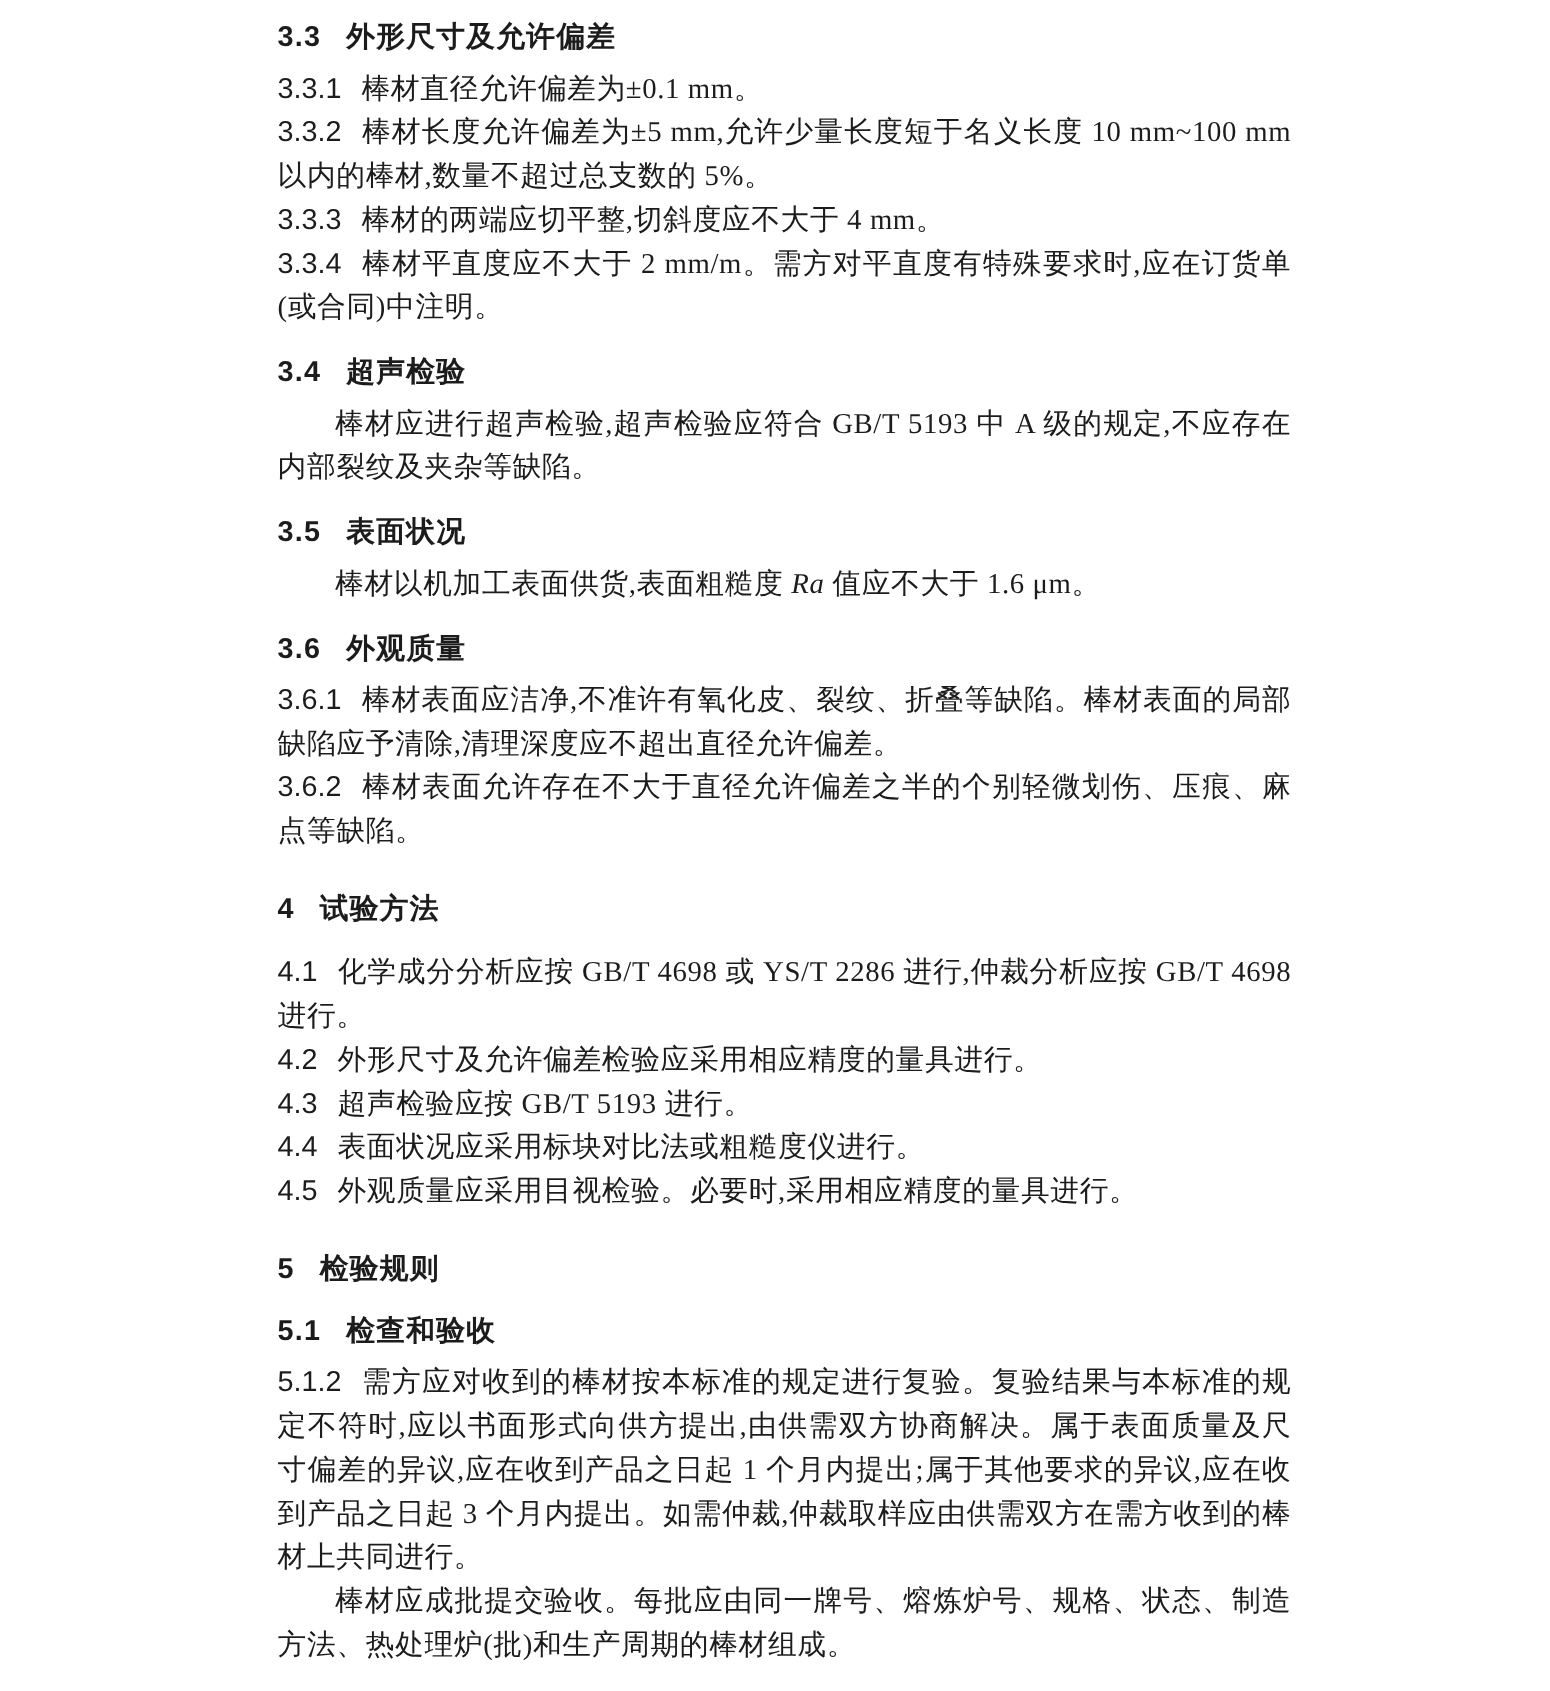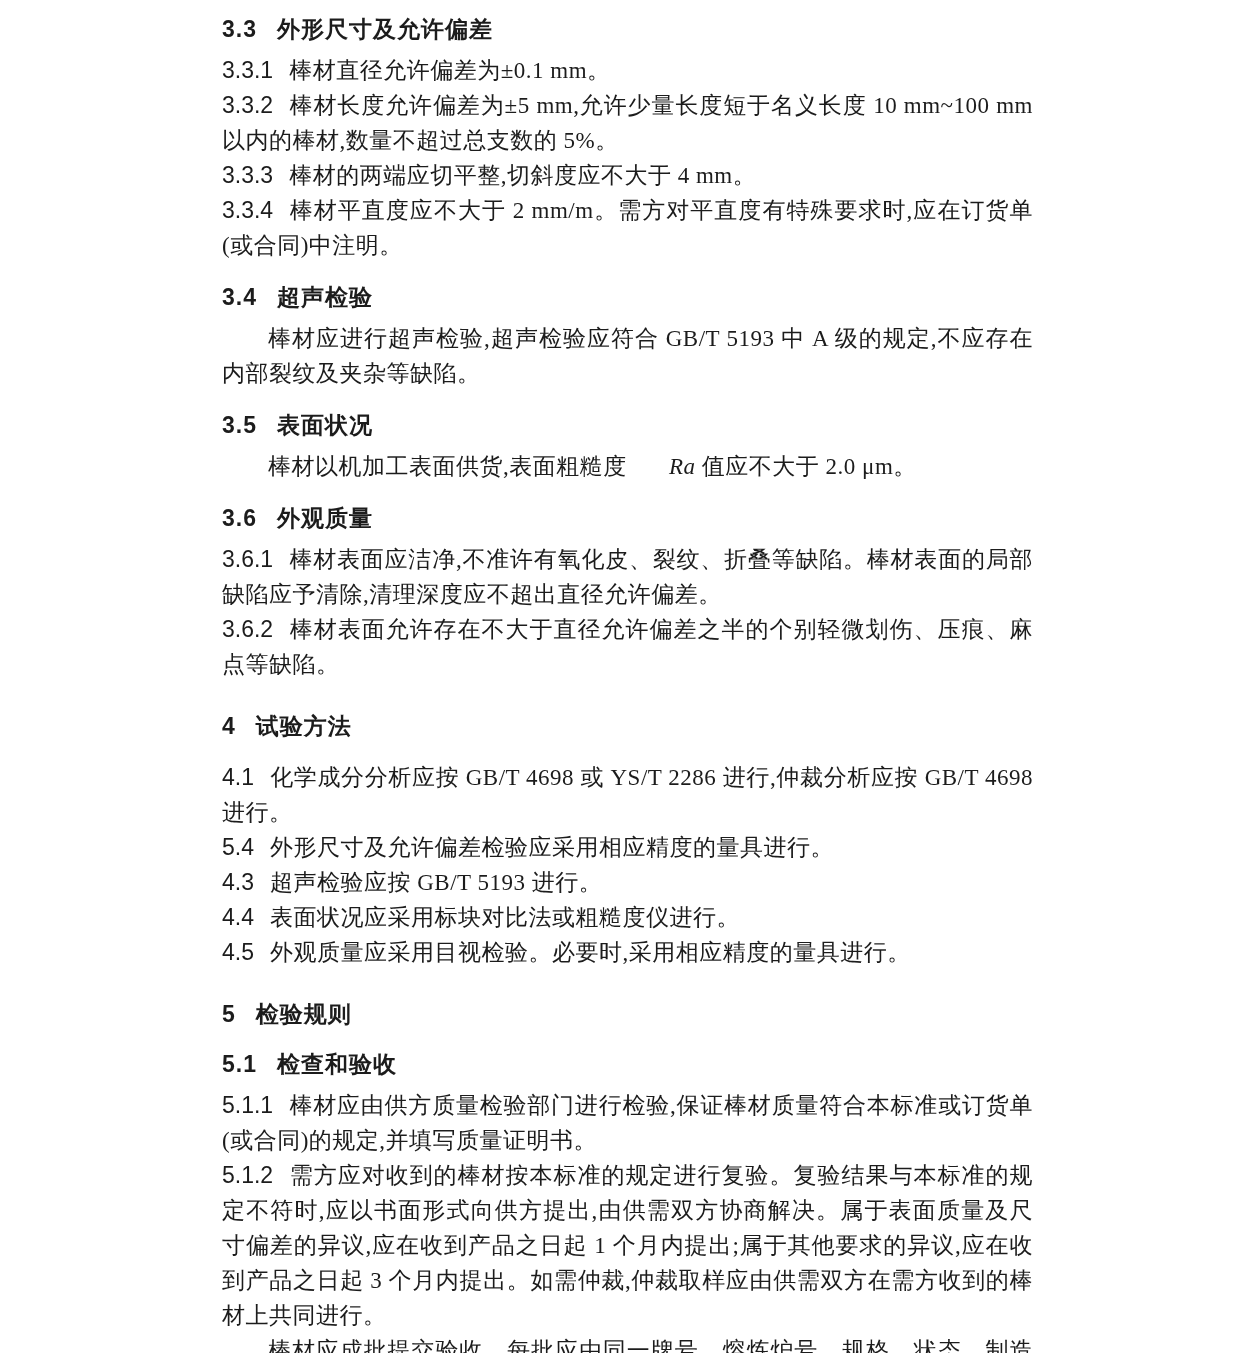--- a/index.html
+++ b/index.html
@@ -57,21 +57,20 @@
   .para {
     margin: 0;
     font-size: 23px;
     line-height: 35px;
     text-align: justify;
     text-indent: 2em;
     letter-spacing: 0.5px;
   }
   .ra-italic {
     font-family: "Liberation Serif", "DejaVu Serif", serif;
-    margin-left: 36px;
   }
 </style>
 </head>
 <body>
 
 <div class="page">
 
   <h3 class="h3">
     <span class="hnum">3.3</span><span>外形尺寸及允许偏差</span>
   </h3>
@@ -95,21 +94,21 @@
   <h3 class="h3">
     <span class="hnum">3.4</span><span>超声检验</span>
   </h3>
 
   <p class="para">棒材应进行超声检验,超声检验应符合 GB/T 5193 中 A 级的规定,不应存在内部裂纹及夹杂等缺陷。</p>
 
   <h3 class="h3">
     <span class="hnum">3.5</span><span>表面状况</span>
   </h3>
 
-  <p class="para"><span>棒材以机加工表面供货,表面粗糙度 </span><em class="ra-italic">Ra</em><span> 值应不大于 2.0 μm。</span></p>
+  <p class="para"><span>棒材以机加工表面供货,表面粗糙度 </span><em class="ra-italic">Ra</em><span> 值应不大于 1.6 μm。</span></p>
 
   <h3 class="h3">
     <span class="hnum">3.6</span><span>外观质量</span>
   </h3>
 
   <p class="clause">
     <span class="cnum">3.6.1</span><span>棒材表面应洁净,不准许有氧化皮、裂纹、折叠等缺陷。棒材表面的局部缺陷应予清除,清理深度应不超出直径允许偏差。</span>
   </p>
 
   <p class="clause">
@@ -118,21 +117,21 @@
 
   <h2 class="h2">
     <span class="hnum">4</span><span>试验方法</span>
   </h2>
 
   <p class="clause">
     <span class="cnum">4.1</span><span>化学成分分析应按 GB/T 4698 或 YS/T 2286 进行,仲裁分析应按 GB/T 4698 进行。</span>
   </p>
 
   <p class="clause">
-    <span class="cnum">5.4</span><span>外形尺寸及允许偏差检验应采用相应精度的量具进行。</span>
+    <span class="cnum">4.2</span><span>外形尺寸及允许偏差检验应采用相应精度的量具进行。</span>
   </p>
 
   <p class="clause">
     <span class="cnum">4.3</span><span>超声检验应按 GB/T 5193 进行。</span>
   </p>
 
   <p class="clause">
     <span class="cnum">4.4</span><span>表面状况应采用标块对比法或粗糙度仪进行。</span>
   </p>
 
@@ -141,23 +140,20 @@
   </p>
 
   <h2 class="h2">
     <span class="hnum">5</span><span>检验规则</span>
   </h2>
 
   <h3 class="h3">
     <span class="hnum">5.1</span><span>检查和验收</span>
   </h3>
 
-  <p class="clause">
-    <span class="cnum">5.1.1</span><span>棒材应由供方质量检验部门进行检验,保证棒材质量符合本标准或订货单(或合同)的规定,并填写质量证明书。</span>
-  </p>
 
   <p class="clause">
     <span class="cnum">5.1.2</span><span>需方应对收到的棒材按本标准的规定进行复验。复验结果与本标准的规定不符时,应以书面形式向供方提出,由供需双方协商解决。属于表面质量及尺寸偏差的异议,应在收到产品之日起 1 个月内提出;属于其他要求的异议,应在收到产品之日起 3 个月内提出。如需仲裁,仲裁取样应由供需双方在需方收到的棒材上共同进行。</span>
   </p>
 
 
   <p class="para">棒材应成批提交验收。每批应由同一牌号、熔炼炉号、规格、状态、制造方法、热处理炉(批)和生产周期的棒材组成。</p>
 
 </div>
 

